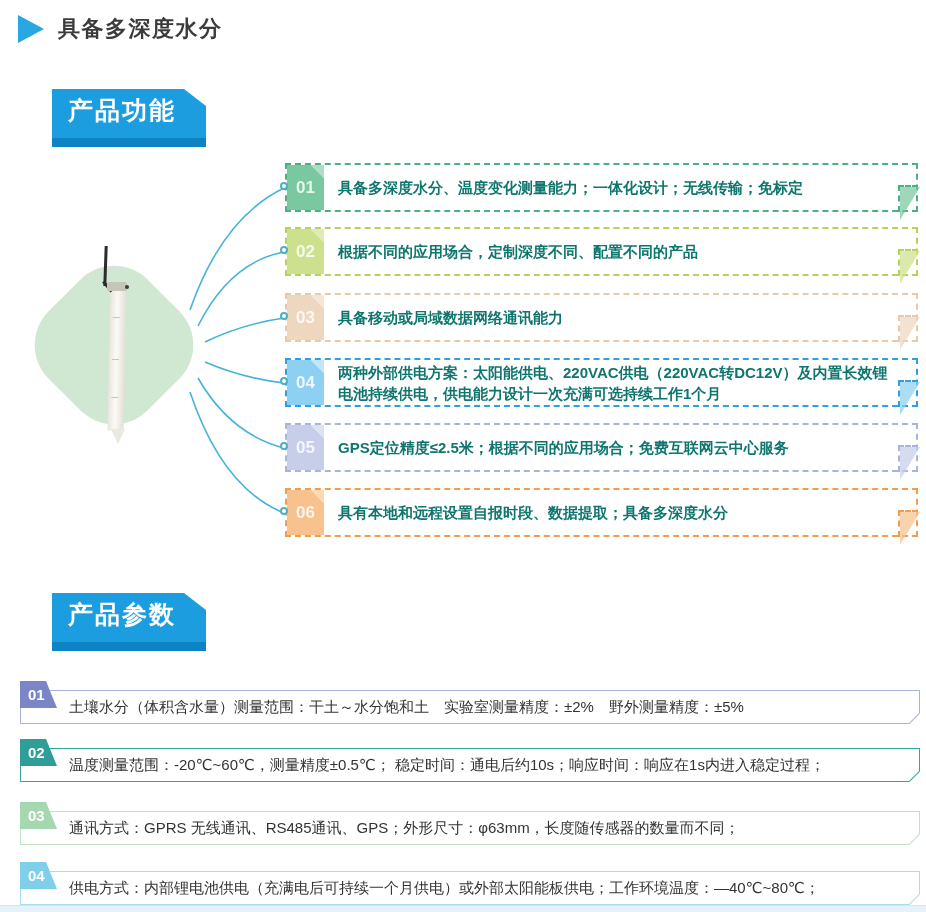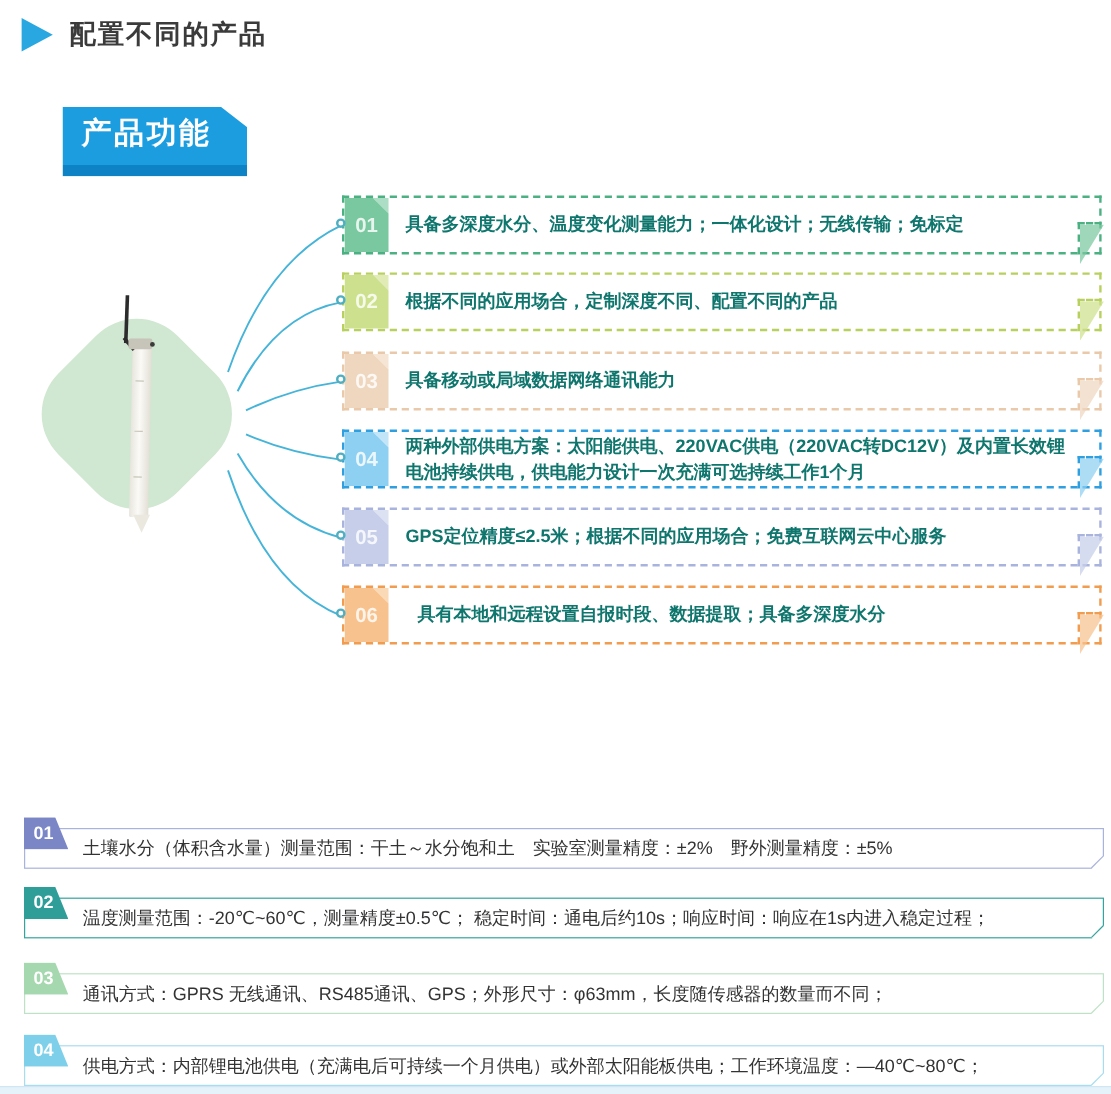--- a/index.html
+++ b/index.html
@@ -68,21 +68,21 @@
   .next-strip { position:absolute; left:0; right:0; bottom:0; height:7px;
           background:#e5f2fa; border-top:1px solid #cfe7f5; }
 </style>
 </head>
 <body>
 
 <div class="page" style="--badge-bg: #1b9de0; --badge-dark: #0d82c4; --title: #3b3b3b; --tri: #29a7e0; --line: #45b4d8; --blob: #d0e7d1;">
 
   <div class="hdr">
     <span class="hdr-tri"></span>
-    <span class="hdr-title">配置不同的产品</span>
+    <span class="hdr-title">具备多深度水分</span>
   </div>
 
   <div class="badge badge-1">产品功能</div>
 
   <svg class="connectors" viewBox="0 0 300 400" width="300" height="400">
     <path d="M190,160 Q222,68 284,38"></path>
     <path d="M198,176 Q230,112 284,102"></path>
     <path d="M205,192 Q242,174 284,168"></path>
     <path d="M205,212 Q242,228 284,233"></path>
     <path d="M198,228 Q230,284 284,298"></path>
@@ -157,34 +157,35 @@
       <div class="ftab">
           <span>05</span>
         </div>
       <span class="fbevel"></span>
       <div class="ftext">GPS定位精度≤2.5米；根据不同的应用场合；免费互联网云中心服务</div>
       <div class="fold-box">
           <span class="fold-tri"></span>
         </div>
     </div>
 
-    <div class="feat" style="top: 325px; gap: 10px; --ac: #f7c28d; --li: #fad9b6; --db: #f19c4e;">
+    <div class="feat" style="top: 325px; --ac: #f7c28d; --li: #fad9b6; --db: #f19c4e;">
       <span class="ring"></span>
       <div class="ftab">
           <span>06</span>
         </div>
       <span class="fbevel"></span>
       <div class="ftext">具有本地和远程设置自报时段、数据提取；具备多深度水分</div>
       <div class="fold-box">
           <span class="fold-tri"></span>
         </div>
     </div>
 
   </div>
 
+  <div class="badge badge-2">产品参数</div>
 
   <div class="param" style="top: 690px; --ac: #7b86c6; --pb: #a9b3dc;">
     <div class="ptab">01</div>
     <div class="ptext">土壤水分（体积含水量）测量范围：干土～水分饱和土　实验室测量精度：±2%　野外测量精度：±5%</div>
     <span class="chamfer"></span>
   </div>
 
   <div class="param" style="top: 748px; --ac: #2f9e99; --pb: #35a39e;">
     <div class="ptab">02</div>
     <div class="ptext">温度测量范围：-20℃~60℃，测量精度±0.5℃； 稳定时间：通电后约10s；响应时间：响应在1s内进入稳定过程；</div>

